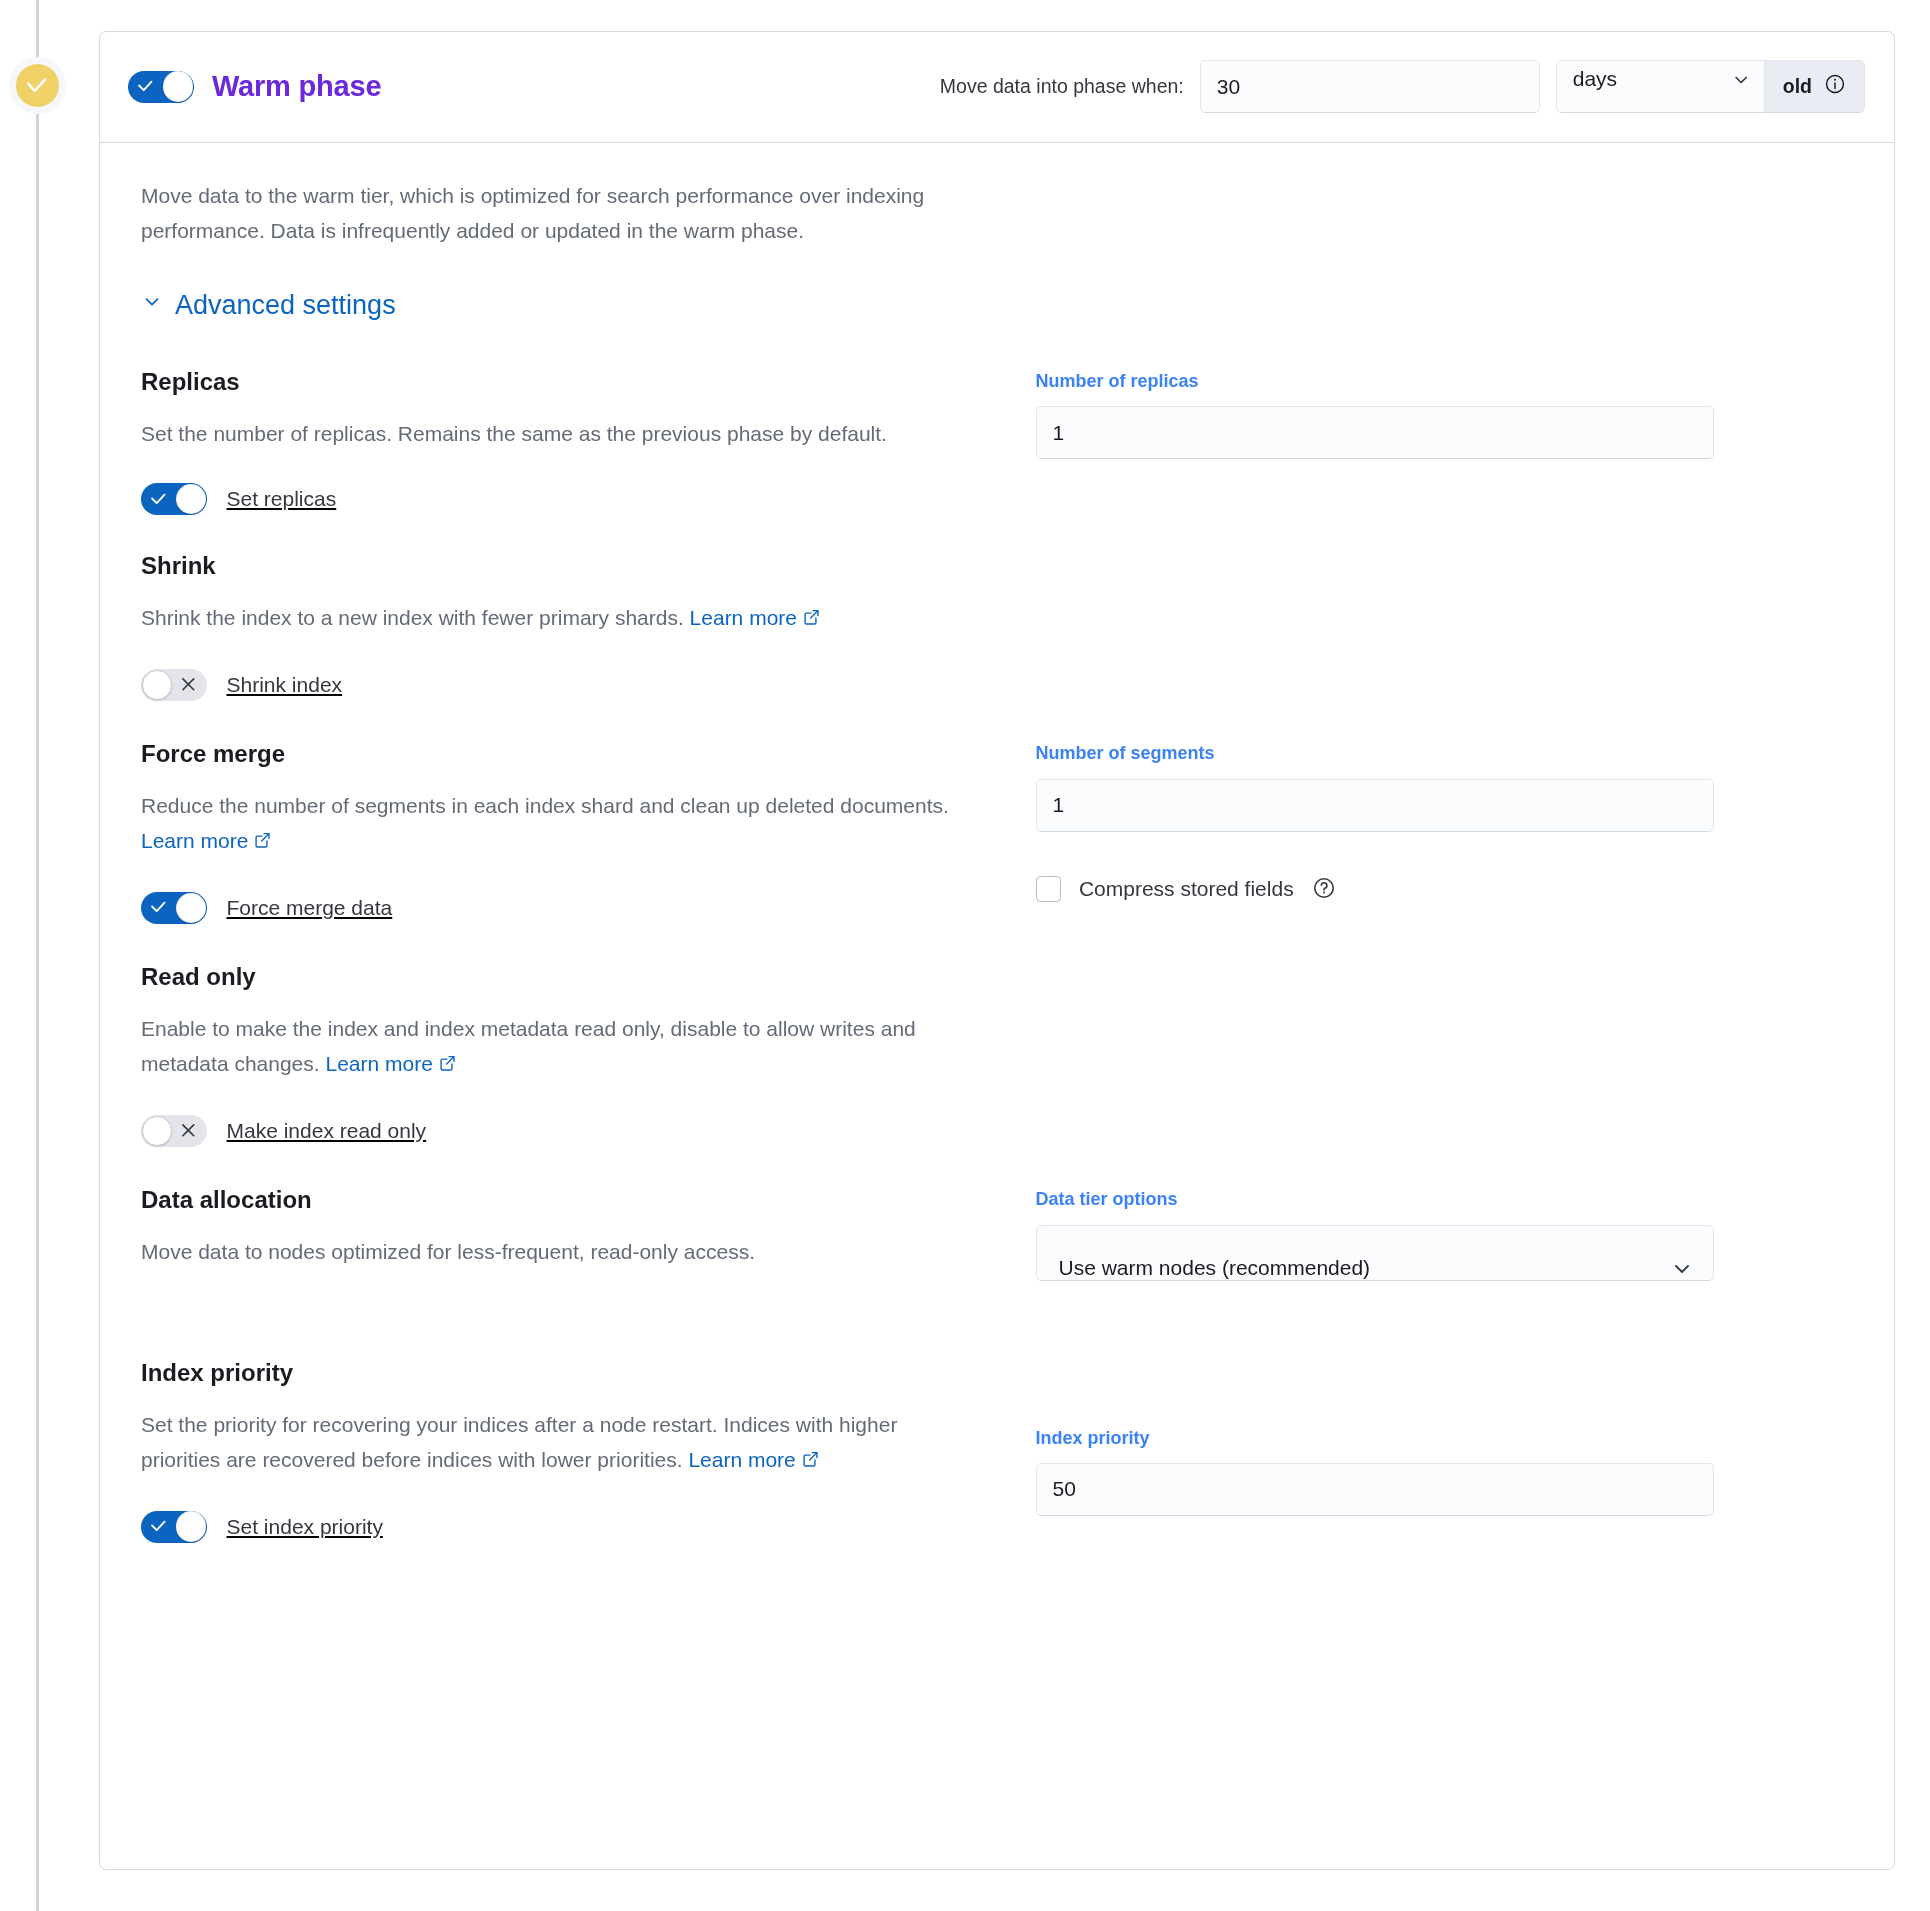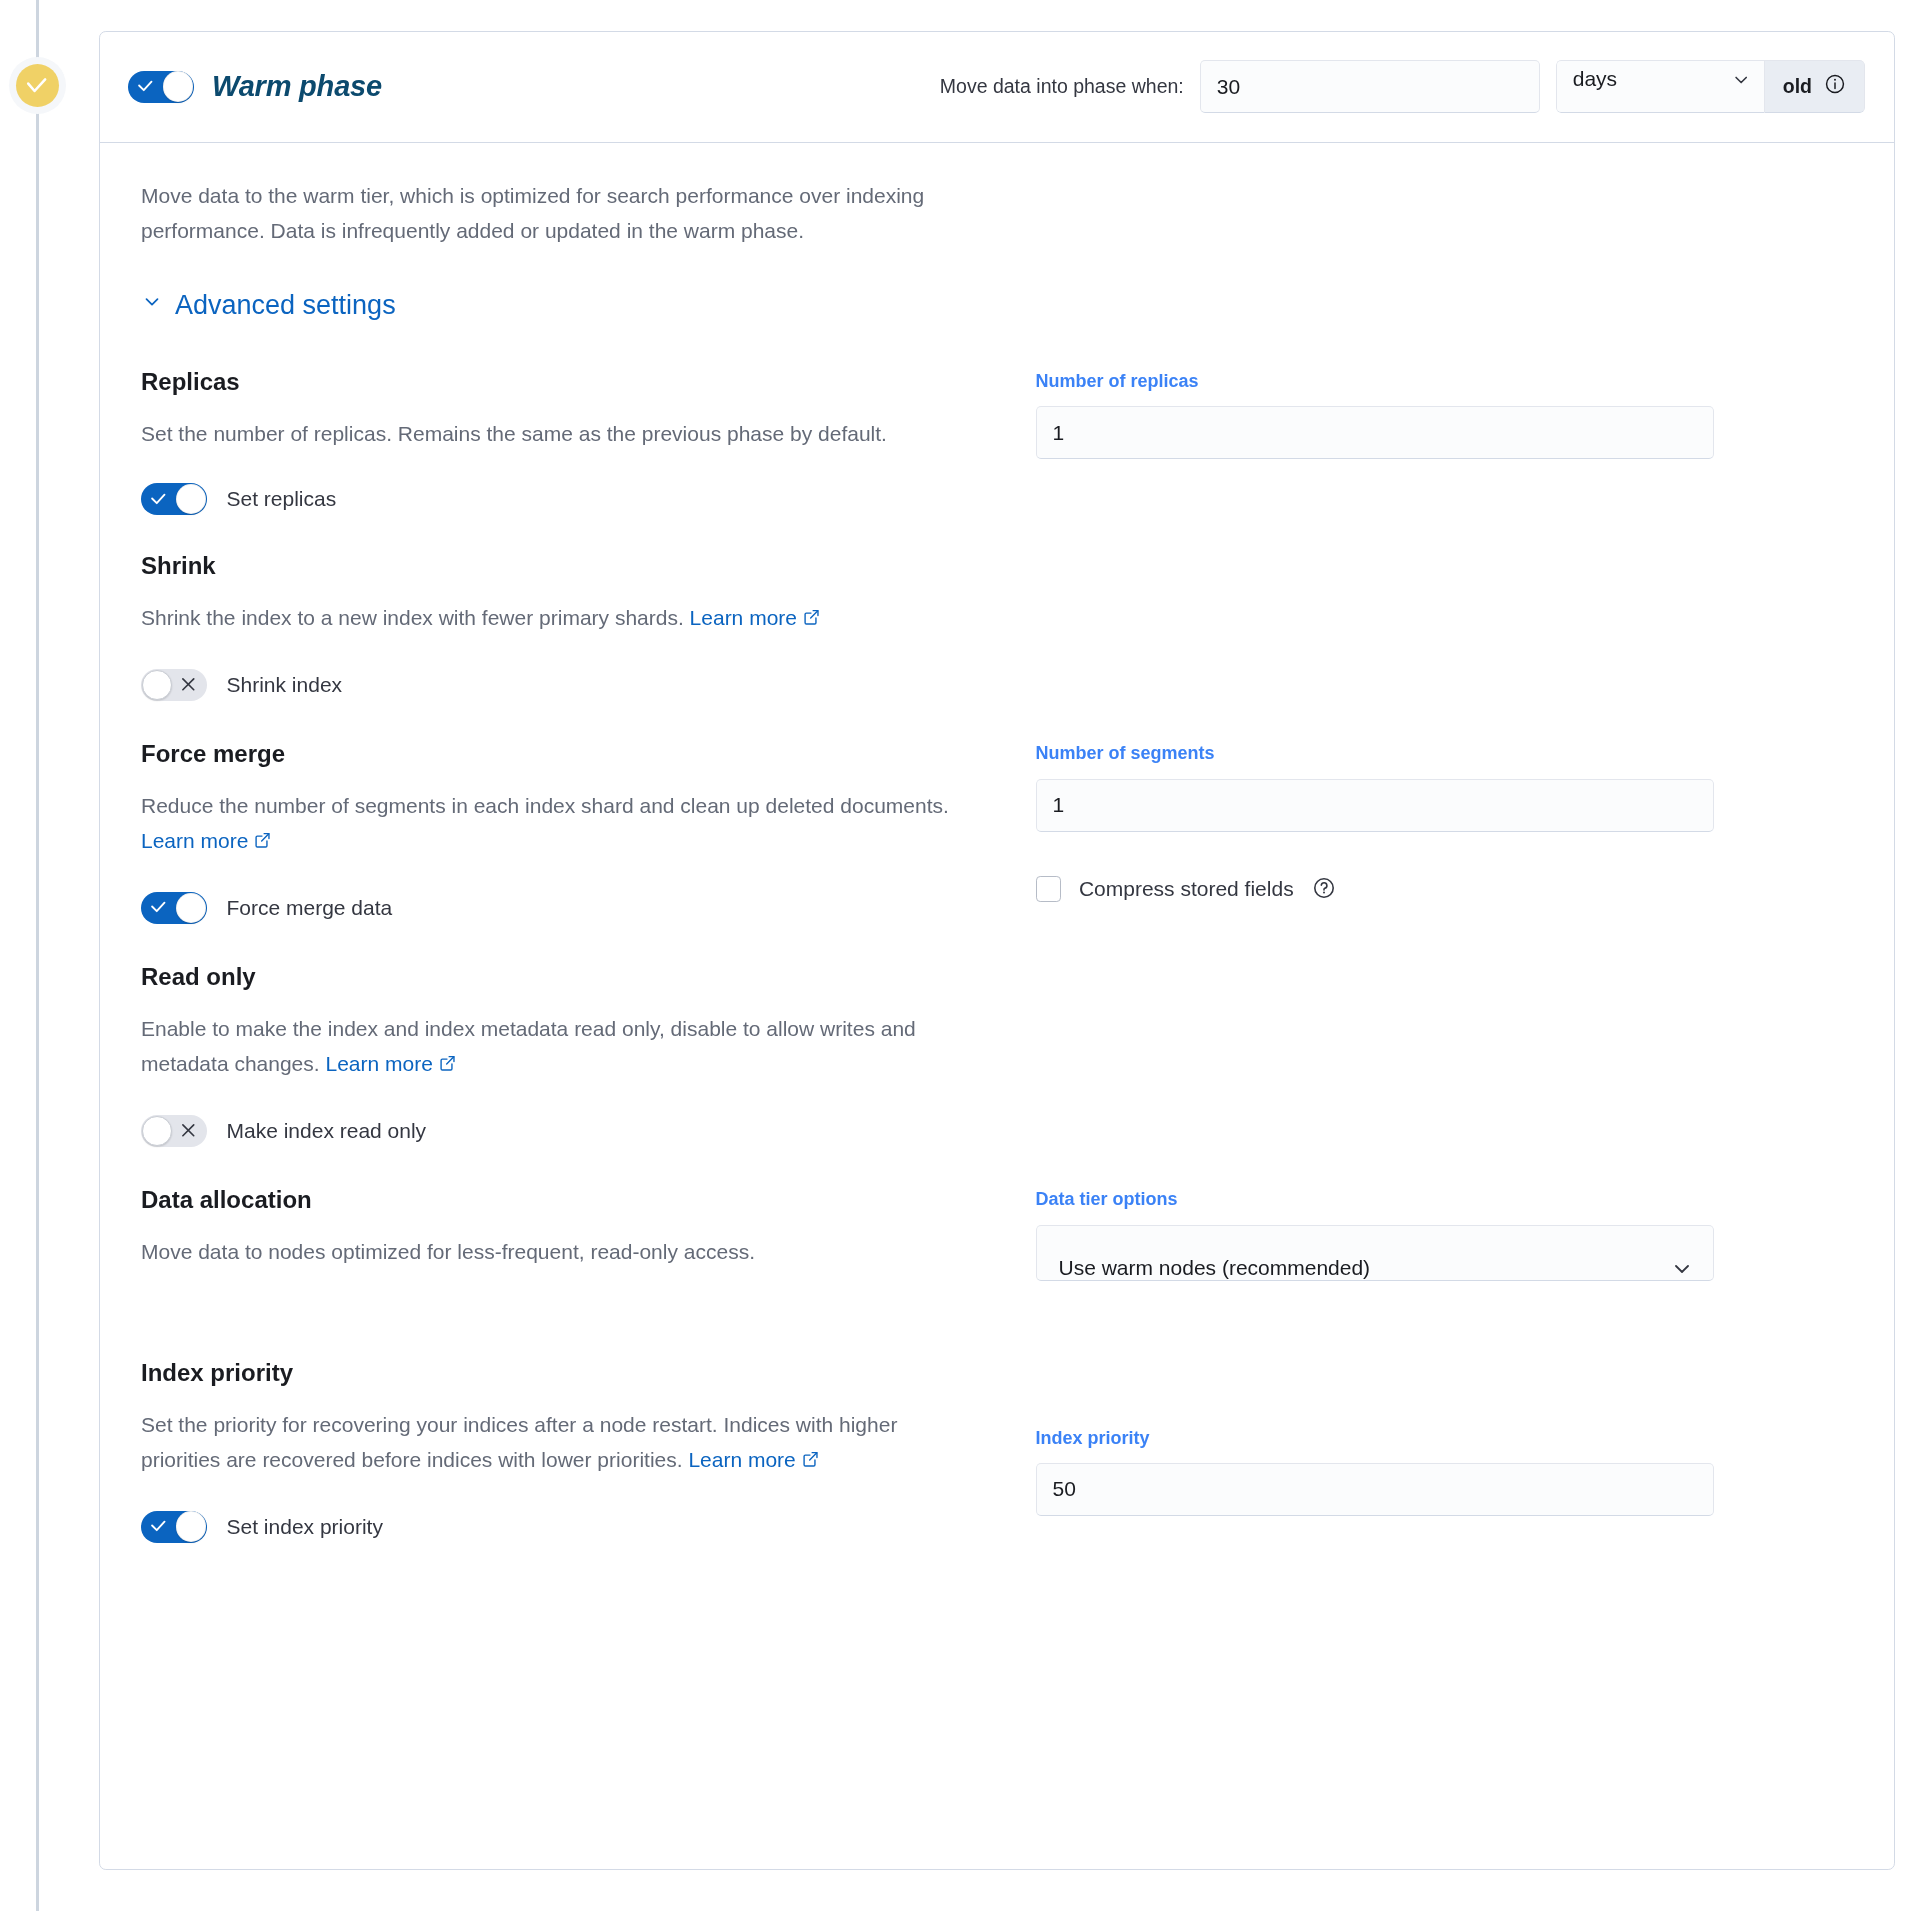--- a/index.html
+++ b/index.html
@@ -71,23 +71,22 @@
     padding: 0 29px 0 28px;
   }
   .header-left {
     display: flex;
     align-items: center;
     gap: 18px;
   }
   .phase-title {
     font-size: 29px;
     font-weight: 700;
-    color: #0c4a6e;
+    color: #6d28d9;
     letter-spacing: -0.2px;
-    font-style: italic;
   }
   .header-right {
     margin-left: auto;
     display: flex;
     align-items: center;
     gap: 16px;
   }
   .move-label {
     font-size: 19.5px;
     color: #343741;
@@ -231,20 +230,21 @@
     display: inline-block;
     vertical-align: -1.7px;
     margin-left: 5.1px;
   }
 
   .toggle-row {
     display: flex;
     align-items: center;
     gap: 19.5px;
     margin-top: 32px;
+    text-decoration: underline;
   }
   .toggle-label {
     font-size: 21px;
     color: #343741;
   }
 
   .field-label {
     font-size: 18px;
     font-weight: 700;
     color: #3b82f6;

